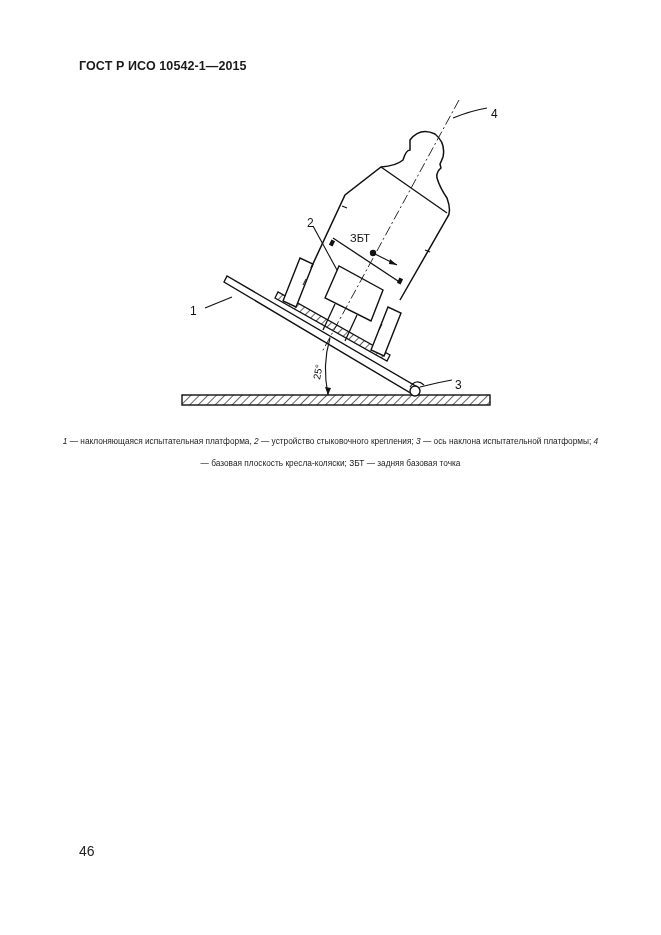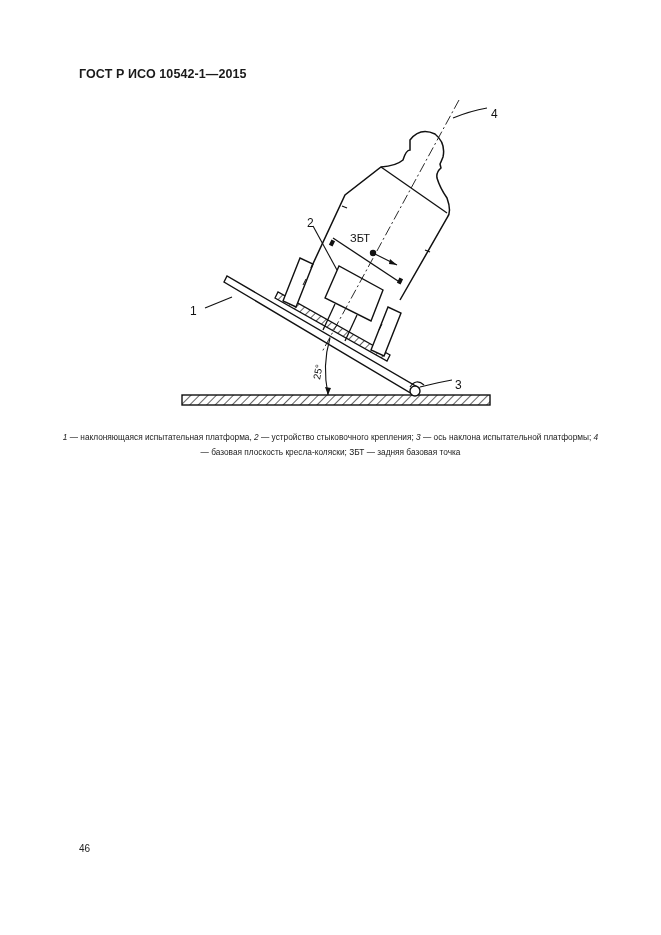--- a/index.html
+++ b/index.html
@@ -1,25 +1,25 @@
 <!DOCTYPE html>
 <html><head>
   <meta charset="utf-8">
   <style>
     html, body { margin: 0; padding: 0; background: #ffffff; }
     body { width: 661px; height: 935px; position: relative; overflow: hidden;
            font-family: "Liberation Sans", sans-serif; color: #1a1a1a; }
-    .header { position: absolute; left: 79px; top: 59px; font-size: 12.5px; font-weight: bold; letter-spacing: 0.1px; margin-top: 8px; }
+    .header { position: absolute; left: 79px; top: 59px; font-size: 12.5px; font-weight: bold; letter-spacing: 0.1px; }
     .figure { position: absolute; left: 0; top: 0; width: 661px; height: 420px; }
     .legend { position: absolute; left: 60px; top: 430px; width: 541px; text-align: center;
-              font-size: 8.3px; line-height: 15px; color: #222; }
+              font-size: 8.3px; line-height: 22px; color: #222; }
     .legend i { font-style: italic; }
     .caption { position: absolute; left: 160px; top: 463px; width: 341px; text-align: center;
                font-size: 10.5px; line-height: 13px; color: #1a1a1a; }
-    .page-number { position: absolute; left: 79px; top: 843px; font-size: 10px; color: #222; }
+    .page-number { position: absolute; left: 79px; top: 843px; font-size: 14px; color: #222; }
     svg text { font-family: "Liberation Sans", sans-serif; }
   </style>
 </head>
 <body>
 
 <div class="header">ГОСТ Р ИСО 10542-1—2015</div>
 
 <svg class="figure" viewBox="0 0 661 420" width="661" height="420">
   <defs>
     <pattern id="hatch" patternUnits="userSpaceOnUse" width="6" height="6" patternTransform="rotate(45)">

